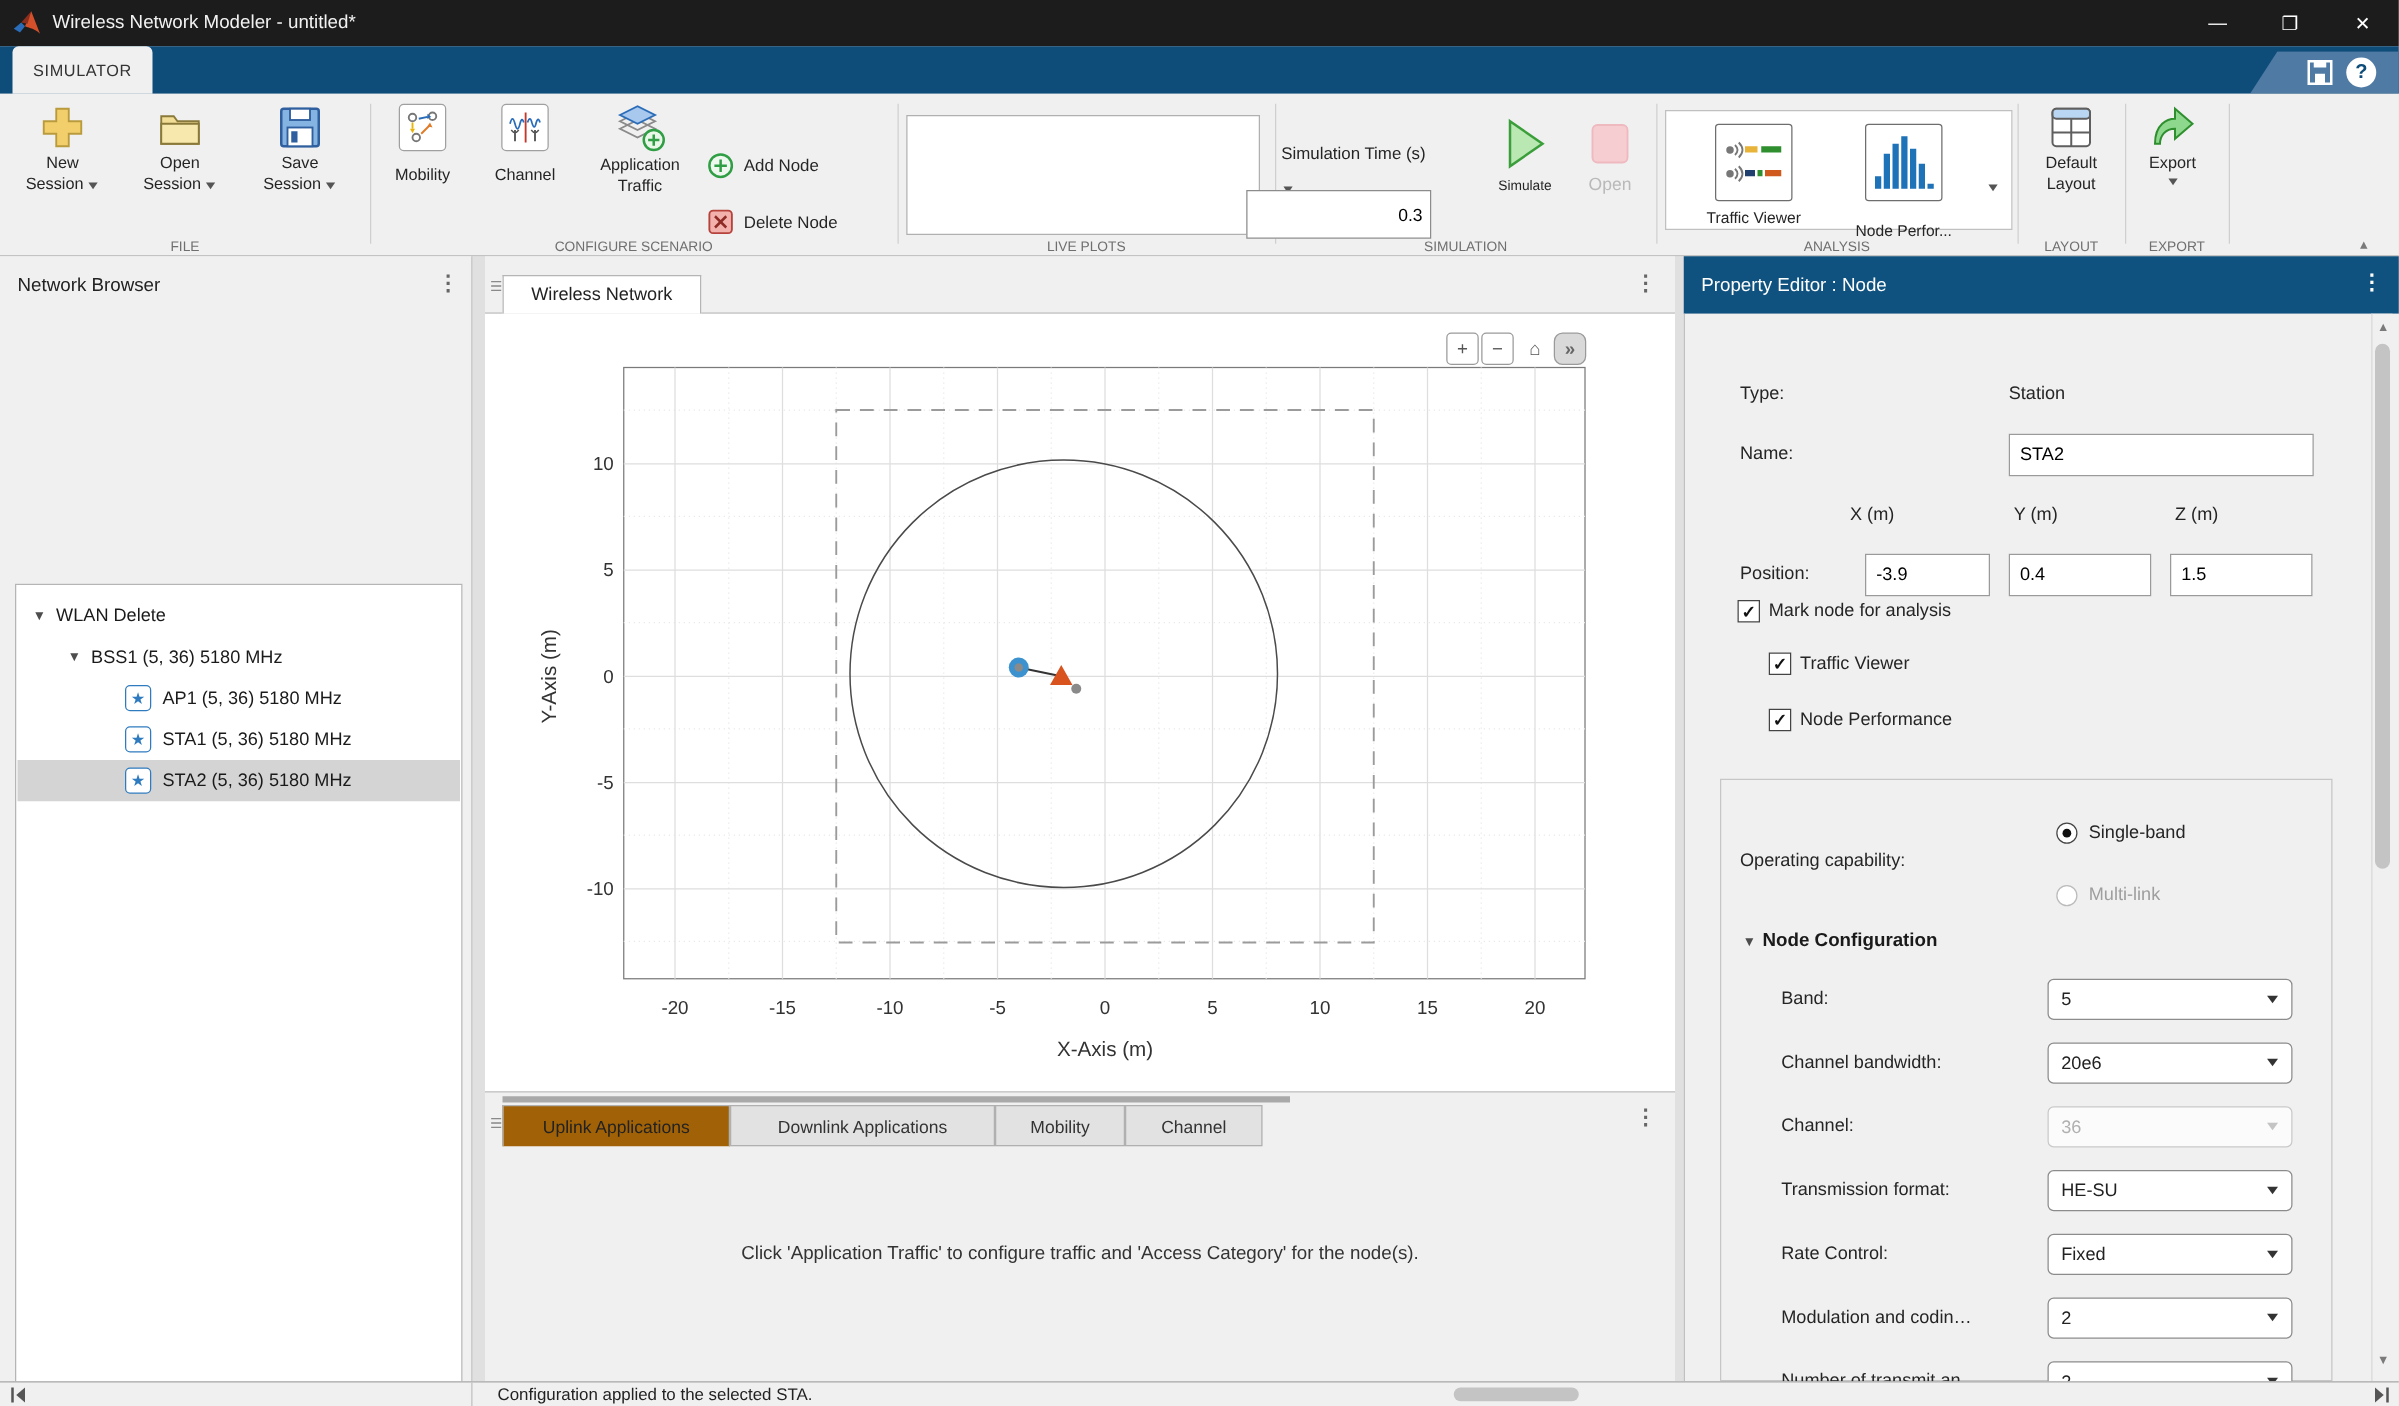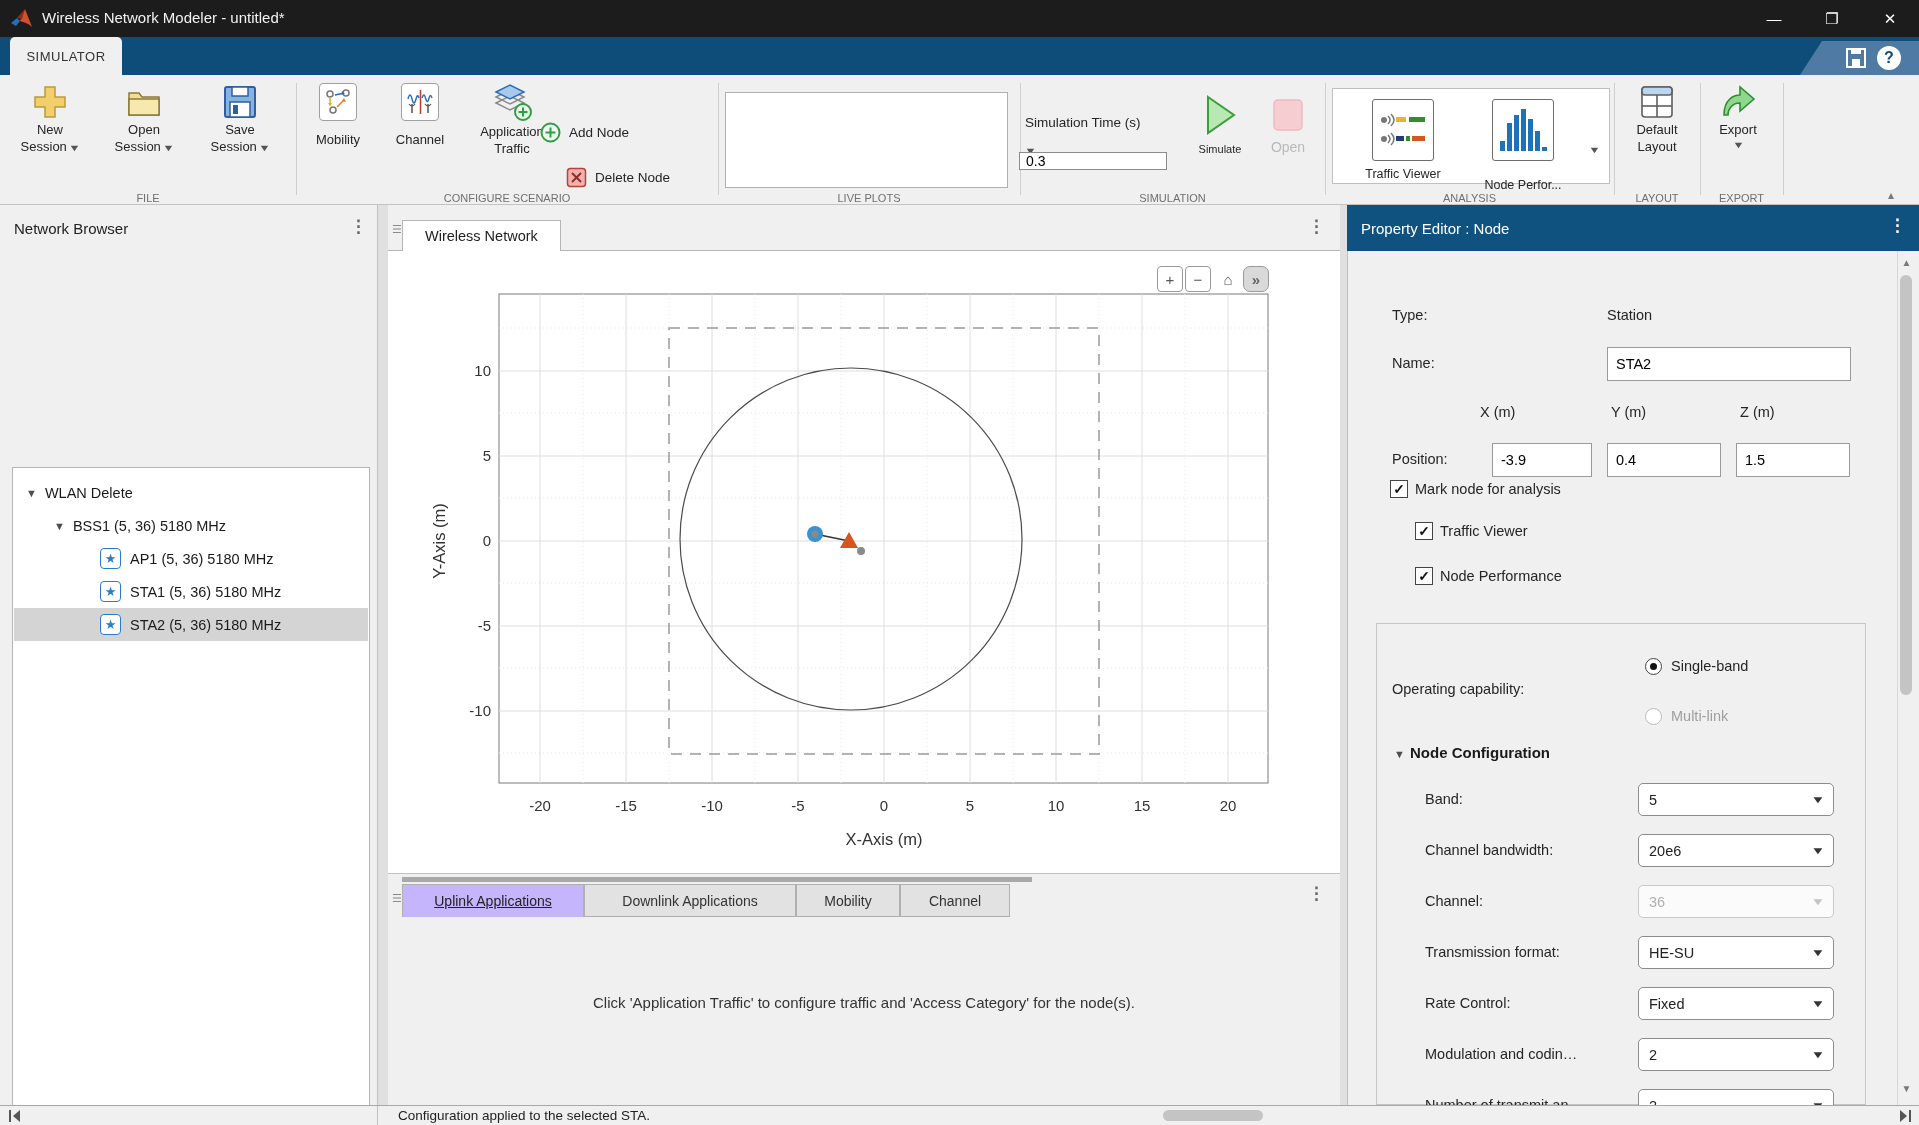--- a/index.html
+++ b/index.html
@@ -59,21 +59,21 @@
   .docbar { left:388px; top:205px; width:952px; height:46px; background:#f0f0f0; border-bottom:1px solid #b5b5b5; }
   .doctab { left:14px; top:15px; height:31px; background:#fff; border:1px solid #b5b5b5; border-bottom:none;
     display:flex; align-items:center; justify-content:center; font-size:14.5px; color:#222; padding:0 22px; }
   .figure { left:388px; top:251px; width:952px; height:622px; background:#fff; }
   .ptbtn { width:26px; height:26px; background:#fff; border:1px solid #9a9a9a; border-radius:4px;
     display:flex; align-items:center; justify-content:center; font-size:15px; color:#555; }
   .ptbtn.more { background:#d9d9d9; border-radius:7px; font-weight:bold; color:#666; }
 
   .btab { position:absolute; top:0; height:33px; background:#e2e2e2; border:1px solid #b0b0b0;
     display:flex; align-items:center; justify-content:center; font-size:14px; color:#333; }
-  .btab.active { background:#c4b5fd; border-bottom:none; color:#222;text-decoration:underline; }
+  .btab.active { background:#a16207; border-bottom:none; color:#222; }
   .bmsg { font-size:15px; color:#333; }
 
   
   .pe-header { left:1347px; top:205px; width:572px; height:46px; background:#10527f; color:#fff;
     display:flex; align-items:center; padding-left:14px; font-size:15px; }
   .pe-label { font-size:14.5px; color:#252525; }
   .pe-value { font-size:14.5px; color:#252525; }
   .pe-input { position:absolute; border:1px solid #9a9a9a; background:#fff; font-size:14.5px;
     padding:0 8px; font-family:"Liberation Sans",sans-serif; height:34px; }
   .cb { position:absolute; width:18px; height:18px; border:1.5px solid #444; background:#fff;
@@ -190,21 +190,21 @@
       <path d="M6 20 l14 -7 l14 7 l-14 7 Z" fill="none" stroke="#8a8a8a" stroke-width="1.5"></path>
       <path d="M6 14 l14 -7 l14 7 l-14 7 Z" fill="none" stroke="#8a8a8a" stroke-width="1.5"></path>
       <path d="M6 9 l14 -7 l14 7 l-14 7 Z" fill="#a8c8ee" stroke="#2b6cb8" stroke-width="1.5"></path>
       <circle cx="33" cy="29" r="8" fill="#e9f7e9" stroke="#2f9e44" stroke-width="2"></circle>
       <line x1="33" y1="24.5" x2="33" y2="33.5" stroke="#2f9e44" stroke-width="2"></line>
       <line x1="28.5" y1="29" x2="37.5" y2="29" stroke="#2f9e44" stroke-width="2"></line>
     </svg>
     <div class="blabel">Application</div>
     <div class="blabel">Traffic</div>
   </div>
-  <div class="abs inlinebtn" style="left:540px;top:47px">
+  <div class="abs inlinebtn" style="left:566px;top:47px">
     <svg width="21" height="21" viewBox="0 0 21 21">
       <circle cx="10.5" cy="10.5" r="9" fill="#eef8ee" stroke="#2f9e44" stroke-width="2"></circle>
       <line x1="10.5" y1="5.5" x2="10.5" y2="15.5" stroke="#2f9e44" stroke-width="2"></line>
       <line x1="5.5" y1="10.5" x2="15.5" y2="10.5" stroke="#2f9e44" stroke-width="2"></line>
     </svg>
     <span>Add Node</span>
   </div>
   <div class="abs inlinebtn" style="left:566px;top:92px">
     <svg width="21" height="21" viewBox="0 0 21 21">
       <rect x="1.5" y="1.5" width="18" height="18" rx="3" fill="#f3b1ad" stroke="#b5433c" stroke-width="1.5"></rect>
@@ -217,21 +217,21 @@
   <div class="abs rdivider" style="left:718px"></div>
 
   <div class="abs" style="left:725px;top:17px;width:283px;height:96px;background:#fff;border:1px solid #b0b0b0"></div>
   <div class="abs" style="left:1016px;top:63px;width:28px;height:26px;display:flex;align-items:center;justify-content:center">
     <span class="caret">▼</span>
   </div>
   <div class="abs rsec-label" style="left:718px;width:302px">LIVE PLOTS</div>
   <div class="abs rdivider" style="left:1020px"></div>
 
   <div class="abs pe-label" style="left:1025px;top:40px;font-size:13.5px">Simulation Time (s)</div>
-  <input class="abs ribbon-input" style="left: 1019px; top: 77px; width: 148px; height: 18px;" value="0.3">
+  <input class="abs ribbon-input" style="left: 997px; top: 77px; width: 148px; height: 39px; text-align: right;" value="0.3">
   <div class="abs bigbtn" style="left:1184px;width:72px;top:18px">
     <svg width="40" height="44" viewBox="0 0 40 44">
       <path d="M8 4 L34 22 L8 40 Z" fill="#b9e8b2" stroke="#3a9e3a" stroke-width="2"></path>
     </svg>
     <div class="blabel" style="font-size:11px;margin-top:4px">Simulate</div>
   </div>
   <div class="abs bigbtn" style="left:1260px;width:56px;top:22px">
     <svg width="34" height="38" viewBox="0 0 34 38">
       <rect x="3" y="3" width="28" height="30" rx="4" fill="#f6ced2" stroke="#eeb9bf" stroke-width="1.5"></rect>
     </svg>

